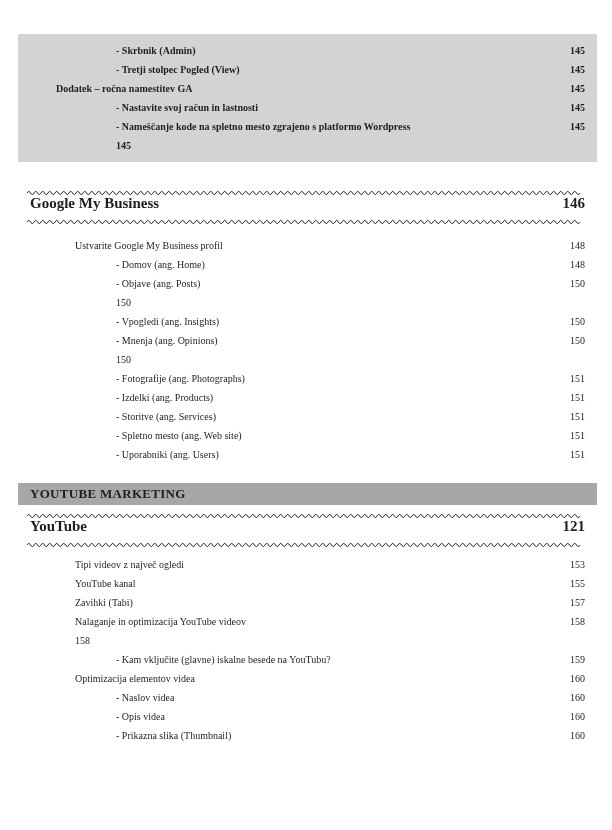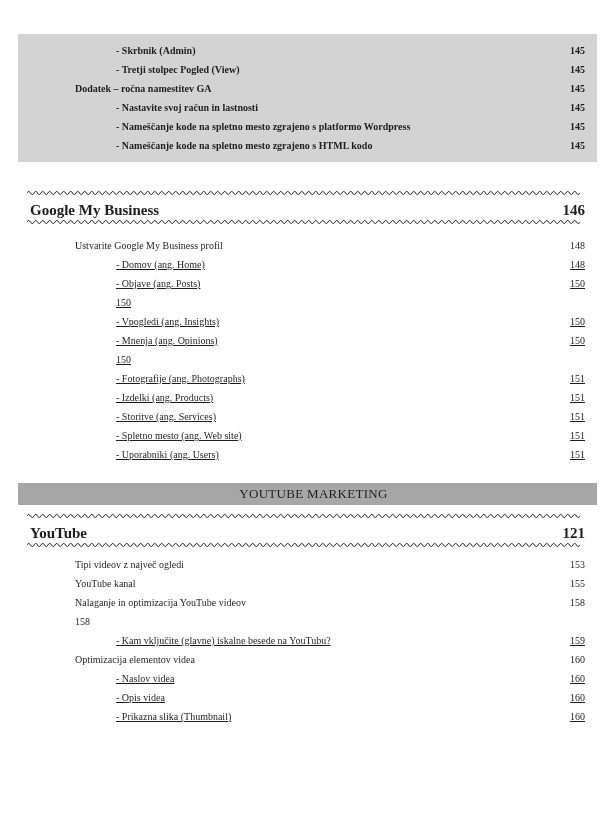--- a/index.html
+++ b/index.html
@@ -21,64 +21,63 @@
   .gray-block .row { font-weight: bold; }
   .row {
     display: flex;
     align-items: baseline;
     line-height: 19px;
     font-size: 10px;
     padding-right: 12px;
   }
   .row .t { flex: 1 1 auto; white-space: nowrap; overflow: hidden; }
   .row .pg { flex: 0 0 auto; text-align: right; }
-  .gray-block .row.lvl1 { padding-left: 57px; }
+  .gray-block .row.lvl1 { padding-left: 38px; }
   .gray-block .row.lvl2 { padding-left: 98px; }
 
   .section-head {
     margin-left: 27px;
     width: 558px;
   }
   .sec1 { margin-top: 28px; }
   .sec2-head { margin-top: 8px; }
   .wave { display: block; }
   .head-row {
     display: flex;
-    align-items: flex-end;
+    align-items: flex-start;
     height: 24px;
     font-weight: bold;
     font-size: 15px;
   }
   .head-row .t { flex: 1 1 auto; padding-left: 3px; }
   .head-row .pg { flex: 0 0 auto; }
 
   .entries {
     margin-left: 27px;
     width: 558px;
   }
   .entries-1 { margin-top: 12px; }
   .entries-2 { margin-top: 8px; }
   .entries .row { padding-right: 0; }
   .entries .row.lvl1 { padding-left: 48px; }
-  .entries .row.lvl2 { padding-left: 89px; text-decoration: underline; }
+  .entries .row.lvl2 { padding-left: 89px; }
 
   .part-banner {
     margin: 19px 0 0 18px;
     width: 579px;
     height: 22px;
     background: var(--banner-bg, #a7a7a7);
     box-sizing: border-box;
     padding-left: 12px;
     display: flex;
     align-items: center;
-    font-weight: normal;
+    font-weight: bold;
     font-size: 13px;
     letter-spacing: 0.3px;
     color: #1d1d26;
-    justify-content: center;
   }
 </style>
 </head>
 <body>
 
 <div class="gray-block">
   <div class="row lvl2">
     <span class="t">- Skrbnik (Admin)</span>
     <span class="pg">145</span>
   </div>
@@ -92,21 +91,20 @@
   </div>
   <div class="row lvl2">
     <span class="t">- Nastavite svoj račun in lastnosti</span>
     <span class="pg">145</span>
   </div>
   <div class="row lvl2">
     <span class="t">- Nameščanje kode na spletno mesto zgrajeno s platformo Wordpress</span>
     <span class="pg">145</span>
   </div>
   <div class="row lvl2">
-    <span class="t">- Nameščanje kode na spletno mesto zgrajeno s HTML kodo</span>
     <span class="pg">145</span>
   </div>
 </div>
 
 <div class="section-head sec1">
   <svg class="wave" width="558" height="5" viewBox="0 0 558 5">
       <path d="M0 3 q1.75 -3.2 3.5 0 q1.75 3.2 3.5 0 q1.75 -3.2 3.5 0 q1.75 3.2 3.5 0 q1.75 -3.2 3.5 0 q1.75 3.2 3.5 0 q1.75 -3.2 3.5 0 q1.75 3.2 3.5 0 q1.75 -3.2 3.5 0 q1.75 3.2 3.5 0 q1.75 -3.2 3.5 0 q1.75 3.2 3.5 0 q1.75 -3.2 3.5 0 q1.75 3.2 3.5 0 q1.75 -3.2 3.5 0 q1.75 3.2 3.5 0 q1.75 -3.2 3.5 0 q1.75 3.2 3.5 0 q1.75 -3.2 3.5 0 q1.75 3.2 3.5 0 q1.75 -3.2 3.5 0 q1.75 3.2 3.5 0 q1.75 -3.2 3.5 0 q1.75 3.2 3.5 0 q1.75 -3.2 3.5 0 q1.75 3.2 3.5 0 q1.75 -3.2 3.5 0 q1.75 3.2 3.5 0 q1.75 -3.2 3.5 0 q1.75 3.2 3.5 0 q1.75 -3.2 3.5 0 q1.75 3.2 3.5 0 q1.75 -3.2 3.5 0 q1.75 3.2 3.5 0 q1.75 -3.2 3.5 0 q1.75 3.2 3.5 0 q1.75 -3.2 3.5 0 q1.75 3.2 3.5 0 q1.75 -3.2 3.5 0 q1.75 3.2 3.5 0 q1.75 -3.2 3.5 0 q1.75 3.2 3.5 0 q1.75 -3.2 3.5 0 q1.75 3.2 3.5 0 q1.75 -3.2 3.5 0 q1.75 3.2 3.5 0 q1.75 -3.2 3.5 0 q1.75 3.2 3.5 0 q1.75 -3.2 3.5 0 q1.75 3.2 3.5 0 q1.75 -3.2 3.5 0 q1.75 3.2 3.5 0 q1.75 -3.2 3.5 0 q1.75 3.2 3.5 0 q1.75 -3.2 3.5 0 q1.75 3.2 3.5 0 q1.75 -3.2 3.5 0 q1.75 3.2 3.5 0 q1.75 -3.2 3.5 0 q1.75 3.2 3.5 0 q1.75 -3.2 3.5 0 q1.75 3.2 3.5 0 q1.75 -3.2 3.5 0 q1.75 3.2 3.5 0 q1.75 -3.2 3.5 0 q1.75 3.2 3.5 0 q1.75 -3.2 3.5 0 q1.75 3.2 3.5 0 q1.75 -3.2 3.5 0 q1.75 3.2 3.5 0 q1.75 -3.2 3.5 0 q1.75 3.2 3.5 0 q1.75 -3.2 3.5 0 q1.75 3.2 3.5 0 q1.75 -3.2 3.5 0 q1.75 3.2 3.5 0 q1.75 -3.2 3.5 0 q1.75 3.2 3.5 0 q1.75 -3.2 3.5 0 q1.75 3.2 3.5 0 q1.75 -3.2 3.5 0 q1.75 3.2 3.5 0 q1.75 -3.2 3.5 0 q1.75 3.2 3.5 0 q1.75 -3.2 3.5 0 q1.75 3.2 3.5 0 q1.75 -3.2 3.5 0 q1.75 3.2 3.5 0 q1.75 -3.2 3.5 0 q1.75 3.2 3.5 0 q1.75 -3.2 3.5 0 q1.75 3.2 3.5 0 q1.75 -3.2 3.5 0 q1.75 3.2 3.5 0 q1.75 -3.2 3.5 0 q1.75 3.2 3.5 0 q1.75 -3.2 3.5 0 q1.75 3.2 3.5 0 q1.75 -3.2 3.5 0 q1.75 3.2 3.5 0 q1.75 -3.2 3.5 0 q1.75 3.2 3.5 0 q1.75 -3.2 3.5 0 q1.75 3.2 3.5 0 q1.75 -3.2 3.5 0 q1.75 3.2 3.5 0 q1.75 -3.2 3.5 0 q1.75 3.2 3.5 0 q1.75 -3.2 3.5 0 q1.75 3.2 3.5 0 q1.75 -3.2 3.5 0 q1.75 3.2 3.5 0 q1.75 -3.2 3.5 0 q1.75 3.2 3.5 0 q1.75 -3.2 3.5 0 q1.75 3.2 3.5 0 q1.75 -3.2 3.5 0 q1.75 3.2 3.5 0 q1.75 -3.2 3.5 0 q1.75 3.2 3.5 0 q1.75 -3.2 3.5 0 q1.75 3.2 3.5 0 q1.75 -3.2 3.5 0 q1.75 3.2 3.5 0 q1.75 -3.2 3.5 0 q1.75 3.2 3.5 0 q1.75 -3.2 3.5 0 q1.75 3.2 3.5 0 q1.75 -3.2 3.5 0 q1.75 3.2 3.5 0 q1.75 -3.2 3.5 0 q1.75 3.2 3.5 0 q1.75 -3.2 3.5 0 q1.75 3.2 3.5 0 q1.75 -3.2 3.5 0 q1.75 3.2 3.5 0 q1.75 -3.2 3.5 0 q1.75 3.2 3.5 0 q1.75 -3.2 3.5 0 q1.75 3.2 3.5 0 q1.75 -3.2 3.5 0 q1.75 3.2 3.5 0 q1.75 -3.2 3.5 0 q1.75 3.2 3.5 0 q1.75 -3.2 3.5 0 q1.75 3.2 3.5 0 q1.75 -3.2 3.5 0 q1.75 3.2 3.5 0 q1.75 -3.2 3.5 0 q1.75 3.2 3.5 0 q1.75 -3.2 3.5 0 q1.75 3.2 3.5 0 q1.75 -3.2 3.5 0 q1.75 3.2 3.5 0 q1.75 -3.2 3.5 0 q1.75 3.2 3.5 0 q1.75 -3.2 3.5 0 q1.75 3.2 3.5 0" fill="none" stroke="#2b2b2b" stroke-width="1"></path>
     </svg>
   <div class="head-row">
     <span class="t">Google My Business</span>
@@ -186,20 +184,24 @@
 <div class="entries entries-2">
   <div class="row lvl1">
     <span class="t">Tipi videov z največ ogledi</span>
     <span class="pg">153</span>
   </div>
   <div class="row lvl1">
     <span class="t">YouTube kanal</span>
     <span class="pg">155</span>
   </div>
   <div class="row lvl1">
+    <span class="t">Zavihki (Tabi)</span>
+    <span class="pg">157</span>
+  </div>
+  <div class="row lvl1">
     <span class="t">Nalaganje in optimizacija YouTube videov</span>
     <span class="pg">158</span>
   </div>
   <div class="row lvl1">
     <span class="pg">158</span>
   </div>
   <div class="row lvl2">
     <span class="t">- Kam vključite (glavne) iskalne besede na YouTubu?</span>
     <span class="pg">159</span>
   </div>

